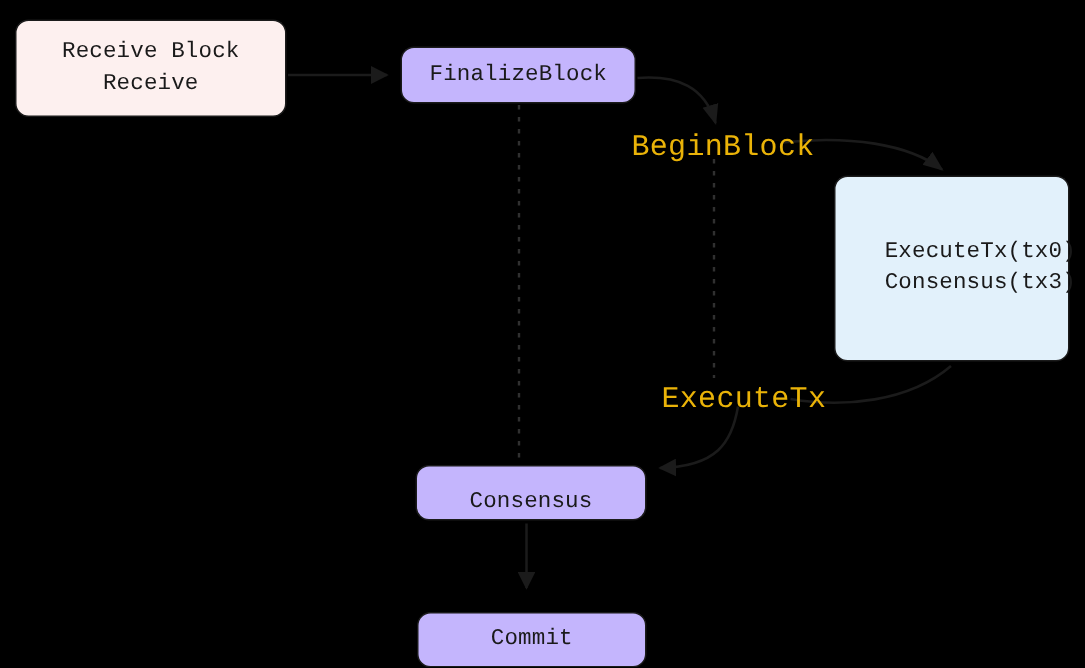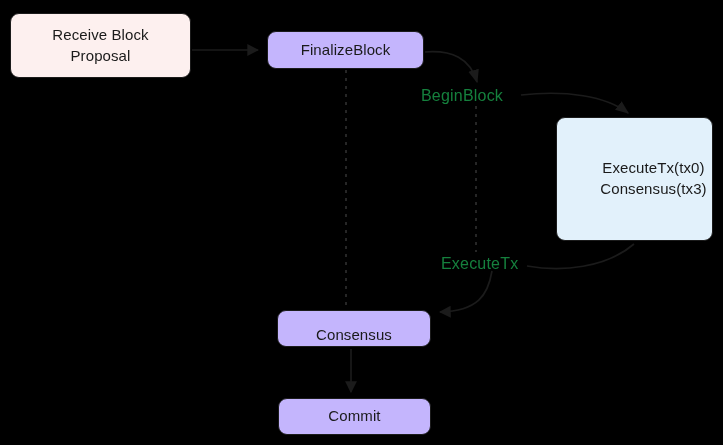--- a/index.html
+++ b/index.html
@@ -6,21 +6,21 @@
     margin: 0;
     padding: 0;
     background: #000000;
   }
   #canvas {
     position: relative;
     width: 723px;
     height: 445px;
     background: #000000;
     overflow: hidden;
-    font-family: Liberation Sans, sans-serif;
+    font-family: Liberation Mono, monospace;
   }
   #edges {
     position: absolute;
     left: 0; top: 0;
     width: 723px;
     height: 445px;
     pointer-events: none;
   }
   .node {
     position: absolute;
@@ -39,28 +39,28 @@
   }
   .node-pink   { background: #fdf0ef; }
   .node-green  { background: #c4b5fd; }
   .node-blue   { background: #e2f1fb; padding-left: 38px; }
 
   #node-receive    { left: 10px;  top: 13px;  width: 181px; height: 65px; }
   #node-finalize   { left: 267px; top: 31px;  width: 157px; height: 38px; }
   #node-executetx  { left: 556px; top: 117px; width: 157px; height: 124px;
                      flex-direction: column; justify-content: center; }
   #node-consensus  { left: 277px; top: 310px; width: 154px; height: 37px; align-items: flex-end; }
-  #node-commit     { left: 278px; top: 398px; width: 153px; height: 37px; }
+  #node-commit     { left: 278px; top: 408px; width: 153px; height: 37px; }
 
   .tx-line { display: block; }
 
   .edge-label {
     position: absolute;
-    color: #15803d;
-    font-size: 16px;
+    color: #eab308;
+    font-size: 20px;
     letter-spacing: 0.2px;
     white-space: nowrap;
   }
   #label-beginblock { left: 421px; top: 87px; }
   #label-endblock   { left: 441px; top: 255px; }
 </style>
 </head>
 <body>
 
 <div id="canvas">
@@ -88,21 +88,21 @@
     <path d="M 351 349 L 351 392" fill="none" stroke="#1b1b1b" stroke-width="1.7" marker-end="url(#ah)"></path>
 
     <path d="M 346 70 L 346 308" fill="none" stroke="#303030" stroke-width="1.6" stroke-dasharray="3 5"></path>
 
     <path d="M 476 106 L 476 252" fill="none" stroke="#303030" stroke-width="1.6" stroke-dasharray="3 5"></path>
   </svg>
 
   <div class="node node-pink" id="node-receive">
     <span>
       <span class="tx-line">Receive Block</span>
-      <span class="tx-line">Proposal</span>
+      <span class="tx-line">Receive</span>
     </span>
   </div>
 
   <div class="node node-green" id="node-finalize">
     <span>FinalizeBlock</span>
   </div>
 
   <div class="node node-blue" id="node-executetx">
     <span class="tx-line">ExecuteTx(tx0)</span>
     <span class="tx-line">Consensus(tx3)</span>

